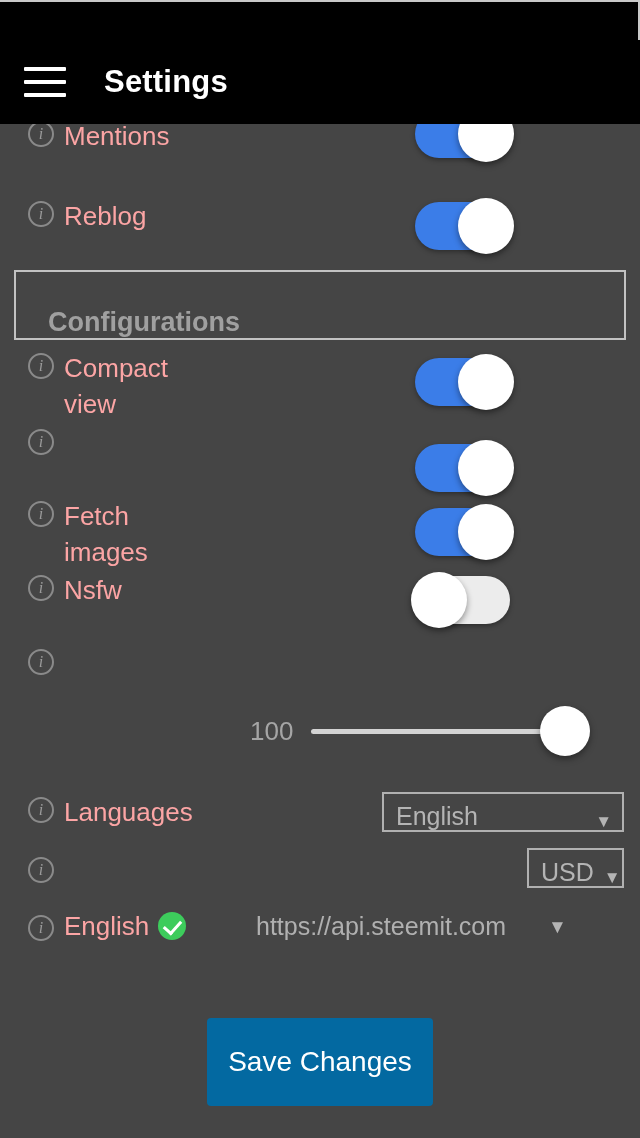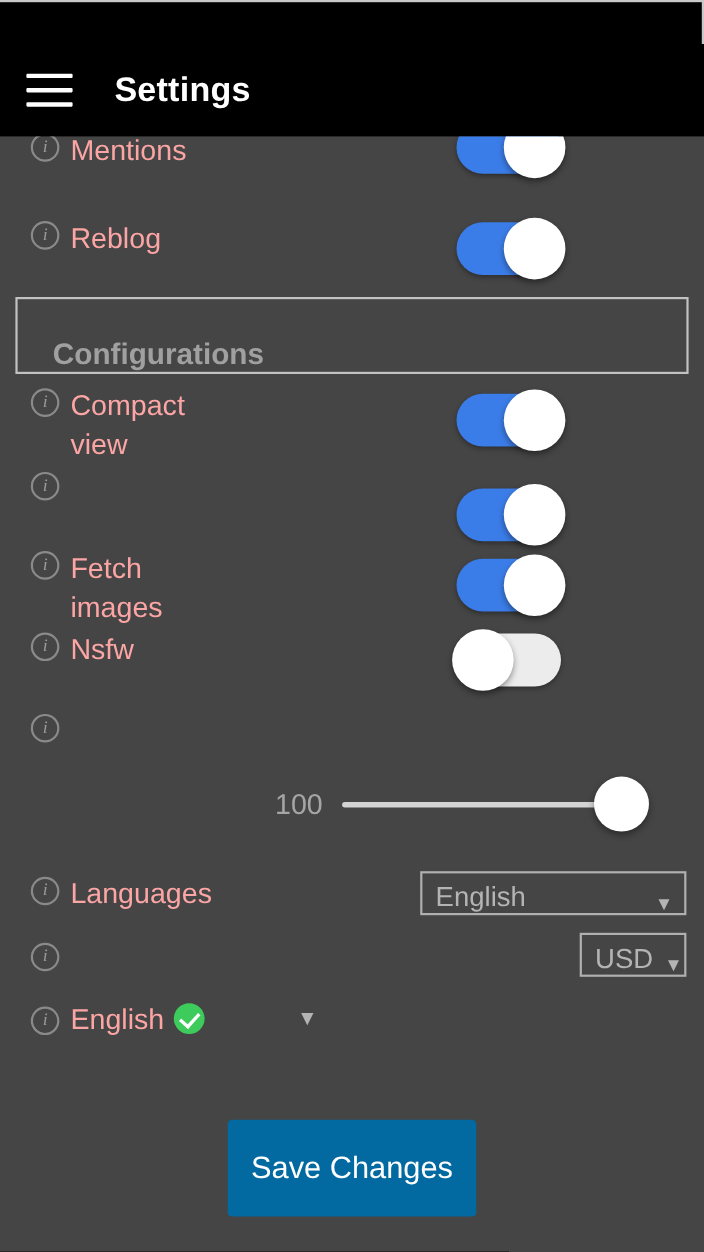--- a/index.html
+++ b/index.html
@@ -401,20 +401,21 @@
         <span class="caret">▼</span>
       </div>
     </div>
 
     <div class="server-row">
       <div class="server-label-wrap">
         <span class="info-icon">i</span>
         <span class="row-label">English</span>
         <span class="check-badge"></span>
       </div>
+      <span class="server-value">https://api.steemit.com</span>
       <span class="server-caret">▼</span>
     </div>
 
     <div class="save-wrap">
       <button class="save-button">Save Changes</button>
     </div>
 
   </div>
 </div>
 

